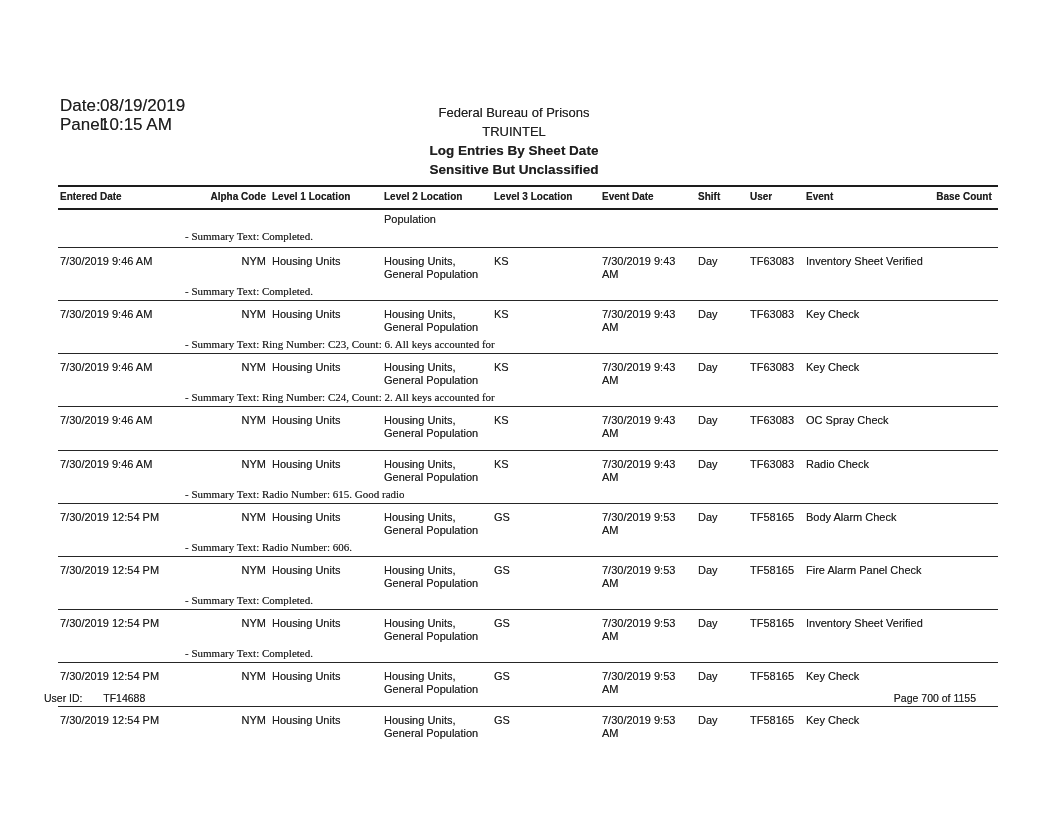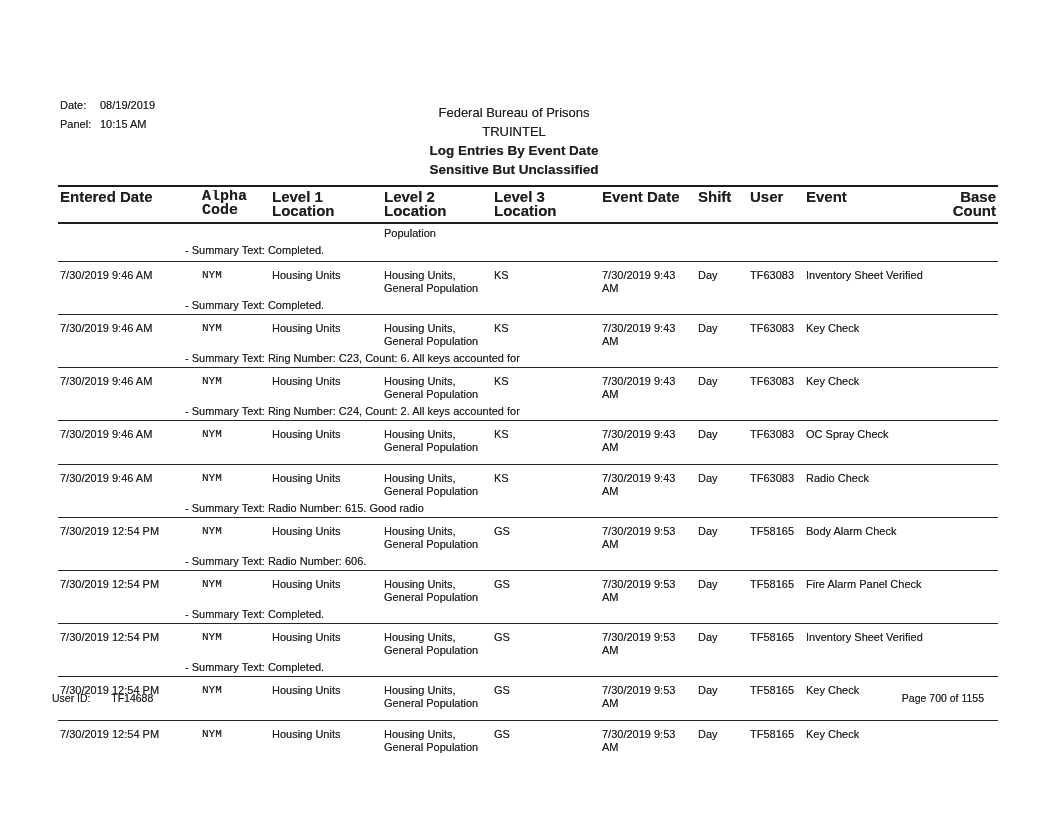--- a/index.html
+++ b/index.html
@@ -5,52 +5,52 @@
   * { margin:0; padding:0; box-sizing:border-box; }
   html,body { width:1056px; height:817px; background:#ffffff; overflow:hidden; }
   body {
     font-family:"Liberation Sans", sans-serif;
     color:#1f1f1f;
     text-shadow:0 0 0.5px rgba(25,25,25,0.6);
   }
   .page { position:relative; width:1056px; height:817px; background:#fff; }
 
   
-  .meta { position:absolute; top:96px; left:60px; font-size:11px; line-height:19px; }
+  .meta { position:absolute; top:96px; left:60px; font-size:17px; line-height:19px; }
   .meta-row { display:flex; }
   .meta-label { width:40px; }
   .meta-value { }
 
   
   .titles { position:absolute; top:103px; left:0; width:1028px; text-align:center; line-height:19px; }
   .t-org, .t-sys { font-size:13px; }
   .t-report, .t-class { font-size:13.5px; font-weight:bold; }
 
   
   .logtable { position:absolute; top:185px; left:58px; width:940px; font-size:11px; }
   .gridrow {
     display:grid;
     grid-template-columns:142px 70px 112px 110px 108px 96px 52px 56px 126px 68px;
   }
   .cell { padding:0 4px 0 2px; line-height:13px; overflow:hidden; }
-  .col1 { text-align:left;font-family:Liberation Mono, monospace; }
-  .col9 { text-align:right; padding-right:2px; }
+  .col1 { text-align:right; }
+  .col9 { text-align:center; padding-right:2px; }
   .thead {
     border-top:2.5px solid #1d1d1d;
     border-bottom:2px solid #1d1d1d;
     padding:3px 0 4px;
   }
-  .thead .cell { font-size:15px; font-weight:bold; line-height:14px; }
+  .thead .cell { font-size:10px; font-weight:bold; line-height:14px; }
   .carryover { padding:3px 0 4px; }
   .entry { border-top:1.5px solid #262626; padding:7px 0 2px; min-height:44px; }
-  .summary { padding-left:127px; margin-top:4px; line-height:13px; }
+  .summary { padding-left:127px; margin-top:4px; line-height:13px;font-family:Liberation Serif, serif; }
 
   
   .footer {
-    position:absolute; top:692px; left:52px; width:932px;
+    position:absolute; top:692px; left:44px; width:932px;
     display:flex; justify-content:space-between; font-size:10.5px;
   }
   .uid-label { margin-right:18px; }
 </style>
 </head>
 <body>
 
 <div class="page">
 
   <div class="meta">
@@ -60,21 +60,21 @@
     </div>
     <div class="meta-row">
       <span class="meta-label">Panel:</span>
       <span class="meta-value">10:15 AM</span>
     </div>
   </div>
 
   <div class="titles">
     <div class="t-org">Federal Bureau of Prisons</div>
     <div class="t-sys">TRUINTEL</div>
-    <div class="t-report">Log Entries By Event Date</div>
+    <div class="t-report">Log Entries By Sheet Date</div>
     <div class="t-class">Sensitive But Unclassified</div>
   </div>
 
   <div class="logtable">
     <div class="gridrow thead">
         <div class="cell col0">Entered Date</div>
         <div class="cell col1">Alpha Code</div>
         <div class="cell col2">Level 1 Location</div>
         <div class="cell col3">Level 2 Location</div>
         <div class="cell col4">Level 3 Location</div>

